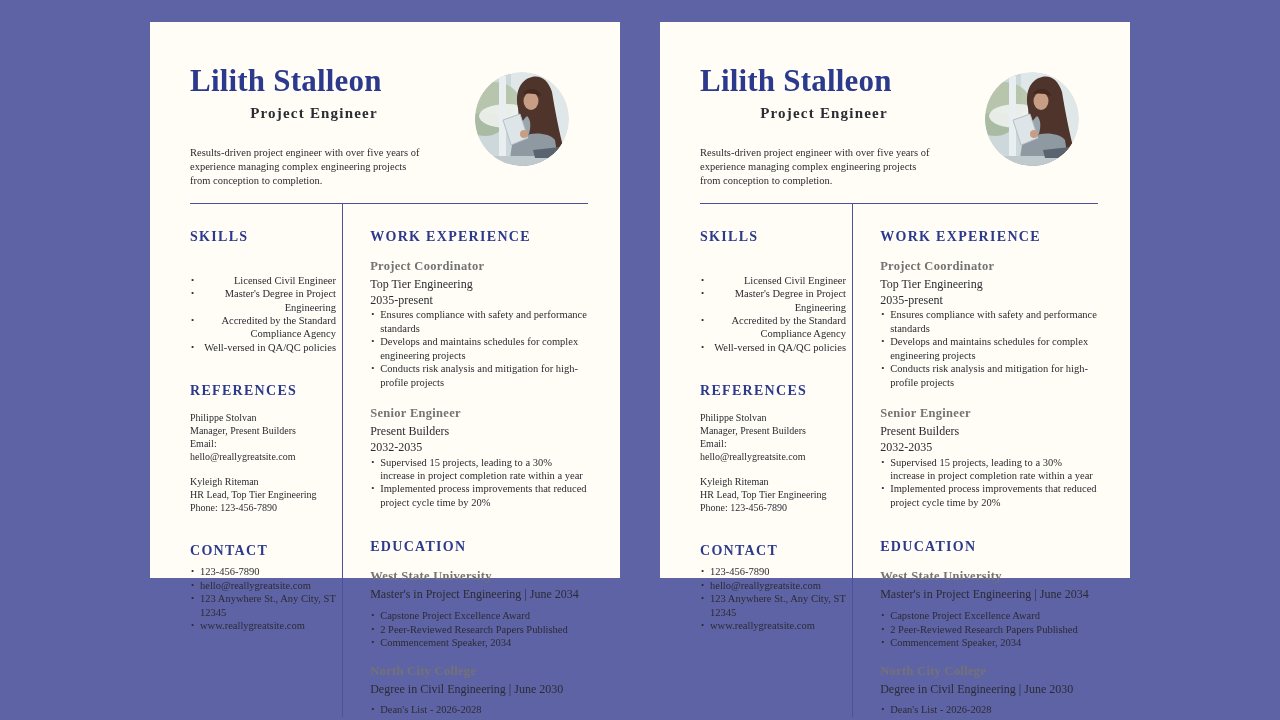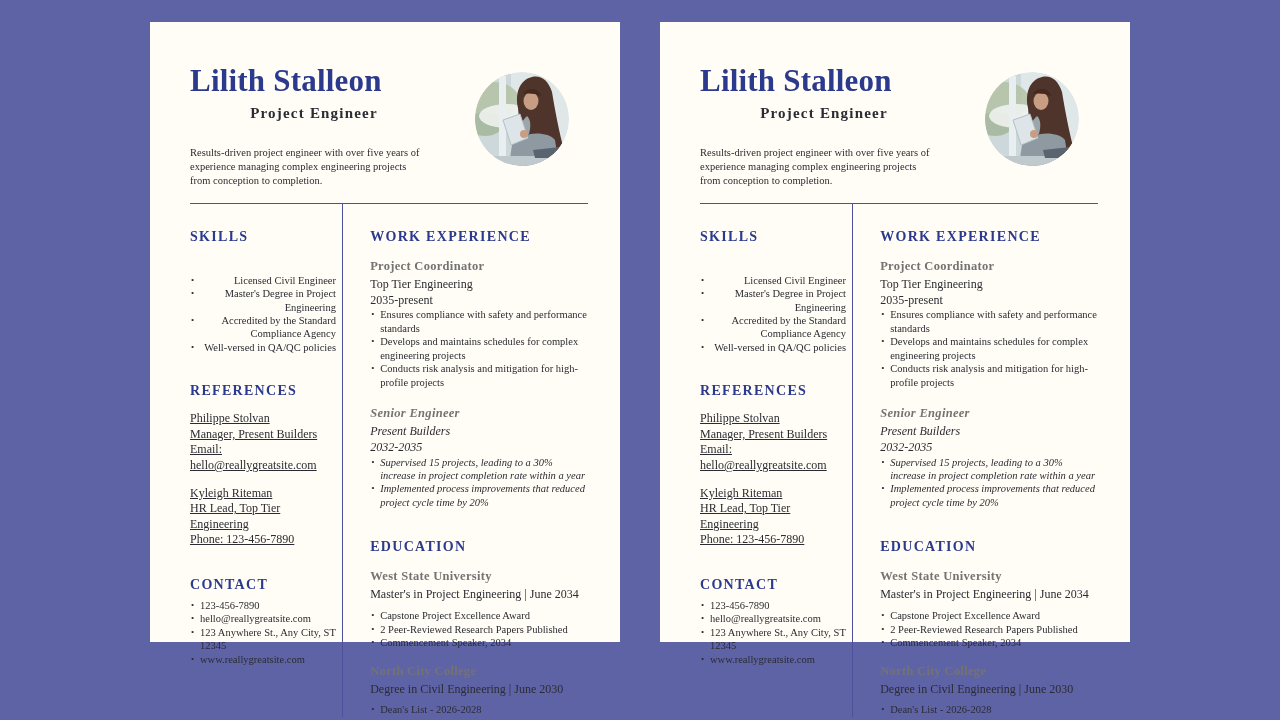--- a/index.html
+++ b/index.html
@@ -8,21 +8,21 @@
     background:#5e63a6;
     font-family:"Liberation Serif","DejaVu Serif",serif;
     overflow:hidden;
   }
   .canvas{
     width:1280px;height:720px;
     display:flex;justify-content:center;align-items:flex-start;
     gap:40px;box-sizing:border-box;padding:22px 0;
   }
   .page{
-    width:470px;height:620px;
+    width:470px;height:556px;
     background:#fffdf5;
     box-sizing:border-box;
     padding:42px 32px 0 40px;
     flex:0 0 auto;
   }
   
   .header{display:flex;justify-content:space-between;align-items:flex-start;}
   .header-left{width:248px;}
   .name{
     font-size:31px;line-height:1.1;font-weight:600;
@@ -55,33 +55,33 @@
   }
   ul{list-style:none;margin:0;padding:0;}
   li{
     position:relative;font-size:10.5px;color:#2b2b33;
     line-height:1.28;padding-left:10px;margin:0;
   }
   li::before{content:"\2022";position:absolute;left:1px;font-size:9px;top:1px;}
   .skills-list{margin-top:29px;text-align:right;}
   .sec-gap{margin-top:29px;}
   .ref-entry{margin-top:12px;}
-  .ref-line{font-size:12px;color:#2b2b33;line-height:1.3;margin:0;text-decoration:underline;}
+  .ref-line{font-size:10px;color:#2b2b33;line-height:1.3;margin:0;}
   .contact-list{margin-top:6px;}
   
   .item-title{
     font-size:12.5px;font-weight:700;color:#737373;
     letter-spacing:.3px;margin-top:14px;
   }
   .item-sub{font-size:12px;color:#2b2b33;line-height:1.32;margin-top:3px;}
   .job-bullets{}
   .job-bullets li{margin-bottom:0;}
   .edu-bullets{margin-top:6px;}
   .sec-gap-lg{margin-top:30px;}
-  .mt-sm{margin-top:17px;font-style:italic;}
+  .mt-sm{margin-top:17px;}
 </style>
 </head>
 <body>
 
 <div class="canvas">
 
   <div class="page">
 
     <div class="header">
       <div class="header-left">

